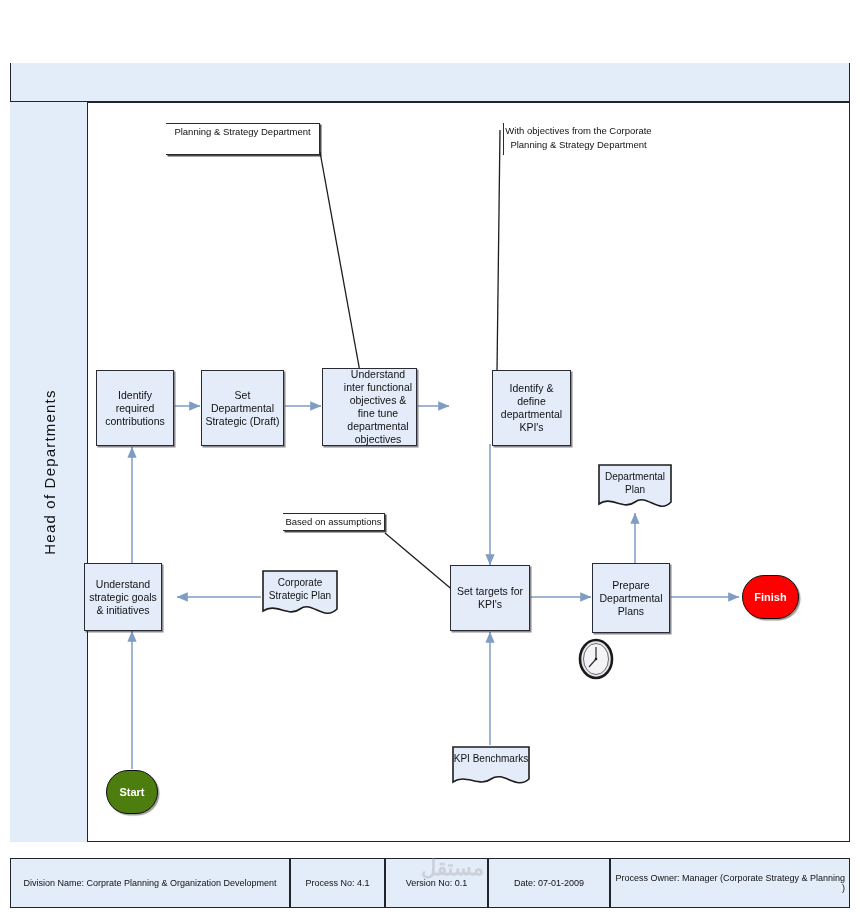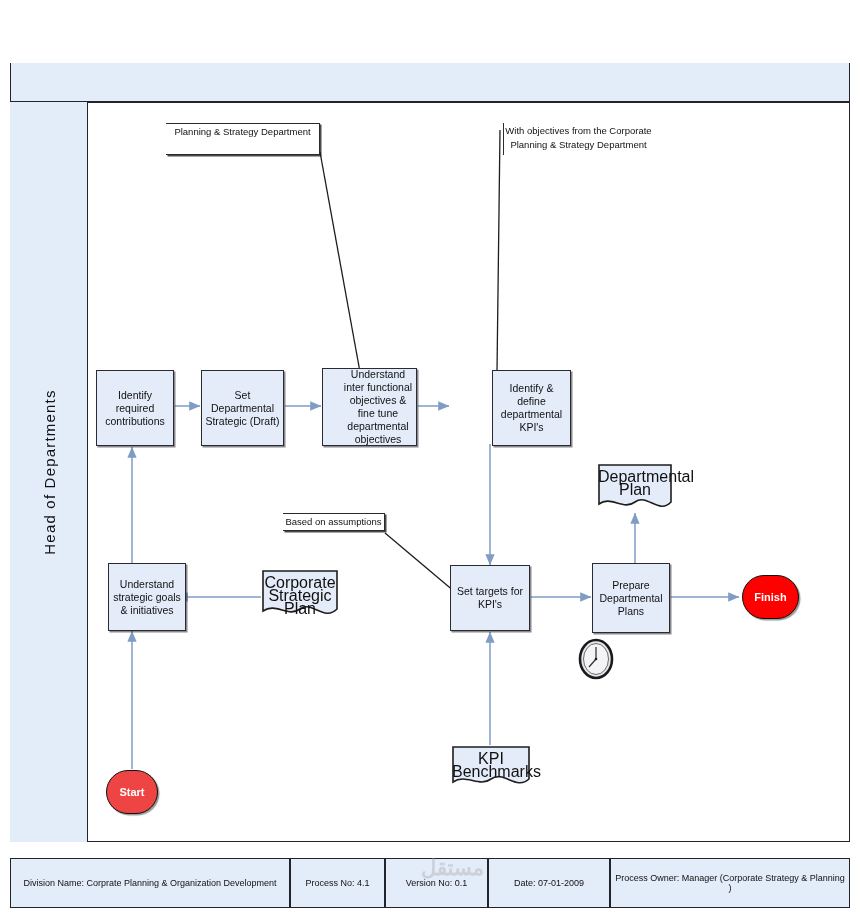--- a/index.html
+++ b/index.html
@@ -96,34 +96,34 @@
     padding: 2px 3px;
   }
   .term {
     border: 1.6px solid #111;
     border-radius: 22px;
     color: #ffffff;
     font-size: 11px;
     font-weight: bold;
     box-shadow: 1.5px 1.5px 1px rgba(0,0,0,0.4);
   }
-  .term.start { background: #ef4444; }
+  .term.start { background: #4d7c0f; }
   .term.finish { background: #fe0000; }
 
   
   .doc {
     position: absolute;
     box-sizing: border-box;
   }
   .doc svg { position:absolute; left:0; top:0; width:100%; height:100%; }
   .doc .doclabel {
     position: absolute;
     left: 0; right: 0; top: 6px;
     text-align: center;
-    font-size: 16px;
+    font-size: 10px;
     line-height: 13px;
     color: #111;
   }
 
   
   .note {
     position: absolute;
     box-sizing: border-box;
     font-size: 9.5px;
     line-height: 13px;
@@ -152,21 +152,21 @@
     box-sizing: border-box;
     display: flex;
   }
   .fcell {
     background: #e3ecf9;
     border-right: 2px solid #21252b;
     box-sizing: border-box;
     display: flex;
     align-items: center;
     justify-content: center;
-    text-align: center;
+    text-align: right;
     font-size: 9px;
     color: #111;
     padding: 0 4px;
   }
   .fcell:last-child { border-right: none; }
 
   .watermark {
     position: absolute;
     left: 385px; top: 856px;
     width: 135px; height: 56px;
@@ -254,21 +254,21 @@
   </div>
 
   <div class="node proc" style="left:322px; top:368px; width:95px; height:78px;padding-left:20px;">
     <span>Understand inter functional objectives &amp; fine tune departmental objectives</span>
   </div>
 
   <div class="node proc" style="left:452px; top:370px; width:79px; height:76px;margin-left:40px;">
     <span>Identify &amp; define departmental KPI's</span>
   </div>
 
-  <div class="node proc" style="left:108px; top:563px; width:78px; height:68px;">
+  <div class="node proc" style="left:84px; top:563px; width:78px; height:68px;">
     <span>Understand strategic goals &amp; initiatives</span>
   </div>
 
   <div class="node proc" style="left:450px; top:565px; width:80px; height:66px;">
     <span>Set targets for KPI's</span>
   </div>
 
   <div class="node proc" style="left:592px; top:563px; width:78px; height:70px;">
     <span>Prepare Departmental Plans</span>
   </div>

